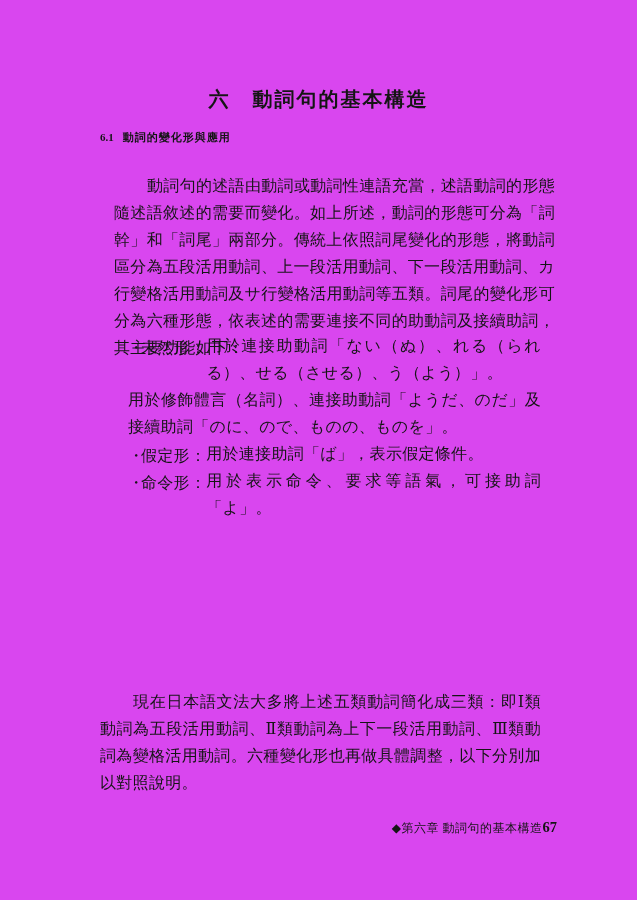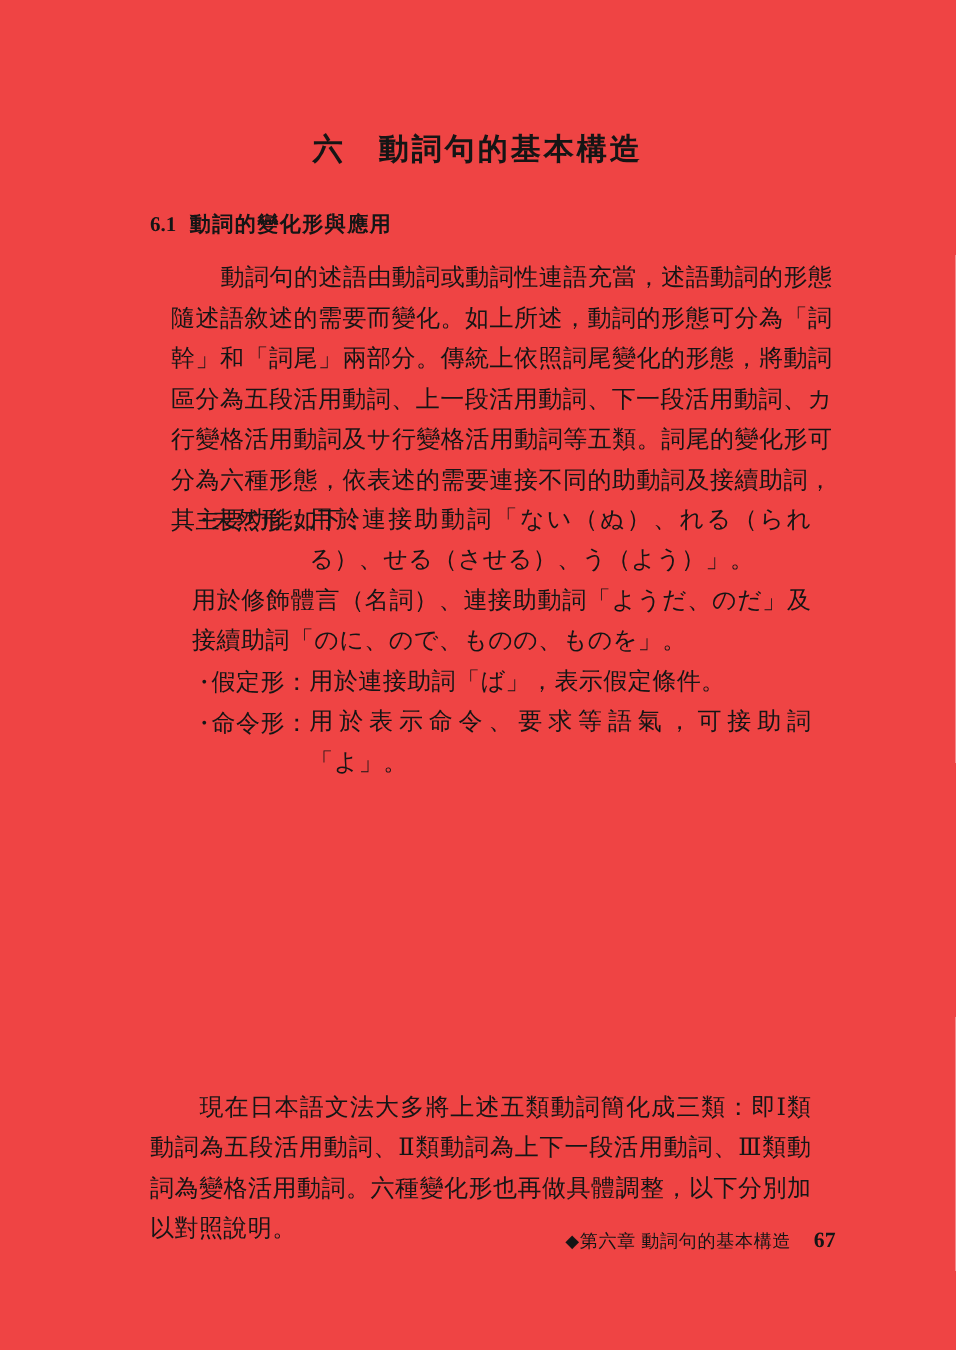--- a/index.html
+++ b/index.html
@@ -11,37 +11,37 @@
     width: 637px;
     height: 900px;
     position: relative;
     font-family: "Liberation Serif", "DejaVu Serif", serif;
     color: #151515;
     overflow: hidden;
   }
   .page {
     position: absolute;
     inset: 0;
-    background: #ef4444;
+    background: #d946ef;
   }
   .chapter-title {
     position: absolute;
     top: 86px;
     left: 0;
     width: 100%;
     text-align: center;
     font-size: 20px;
     font-weight: bold;
     letter-spacing: 2px;
   }
   .section-heading {
     position: absolute;
-    top: 141px;
+    top: 130px;
     left: 100px;
-    font-size: 14px;
+    font-size: 11px;
     font-weight: bold;
     letter-spacing: 1px;
   }
   .section-heading .sec-num {
     margin-right: 9px;
     letter-spacing: 0;
   }
   .body-block {
     position: absolute;
     left: 100px;
@@ -69,40 +69,39 @@
   .bullet-marker {
     display: inline-block;
     width: 13px;
     text-align: center;
   }
   .bullet-desc {
     flex: 1;
     text-align: justify;
     font-family: Liberation Mono, monospace;
   }
-  .para-closing { top: 688px; margin-top: 37px; }
+  .para-closing { top: 688px; }
   .page-footer {
     position: absolute;
     top: 819px;
     left: 0;
     width: 100%;
     padding-right: 80px;
     box-sizing: border-box;
     display: flex;
     justify-content: flex-end;
     align-items: baseline;
   }
   .footer-chapter {
     font-size: 12px;
     letter-spacing: 0.5px;
   }
   .footer-page-num {
     font-size: 14.5px;
     font-weight: bold;
-    margin-left: 15px;
   }
 </style>
 </head>
 <body>
 
 <div class="page">
 
   <div class="chapter-title">六　動詞句的基本構造</div>
 
   <div class="section-heading">

